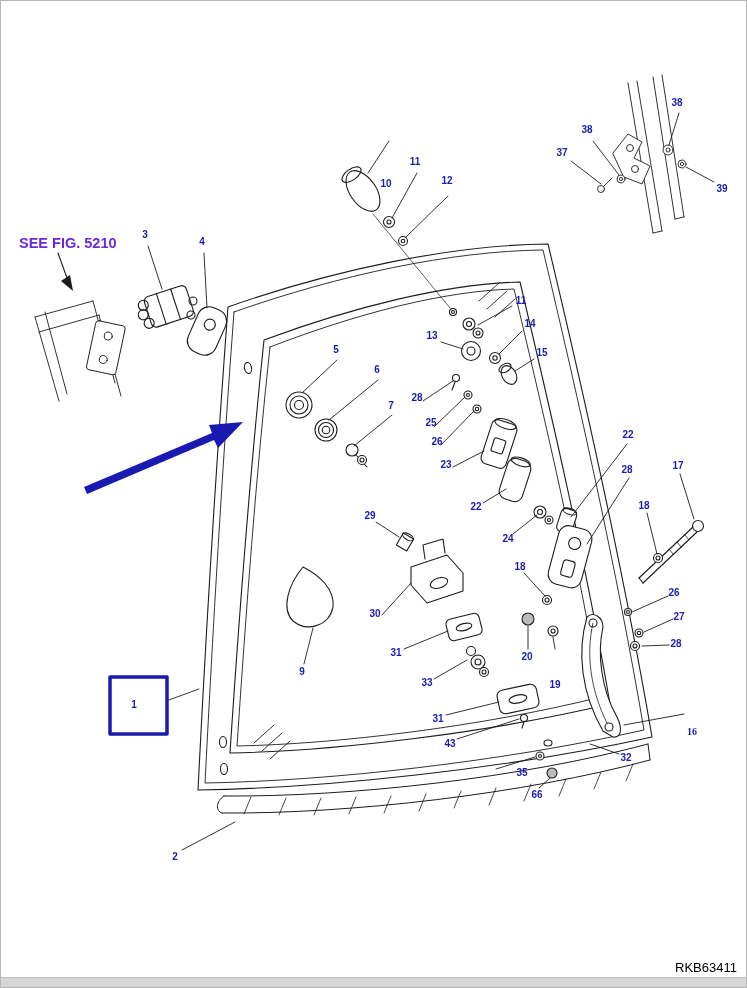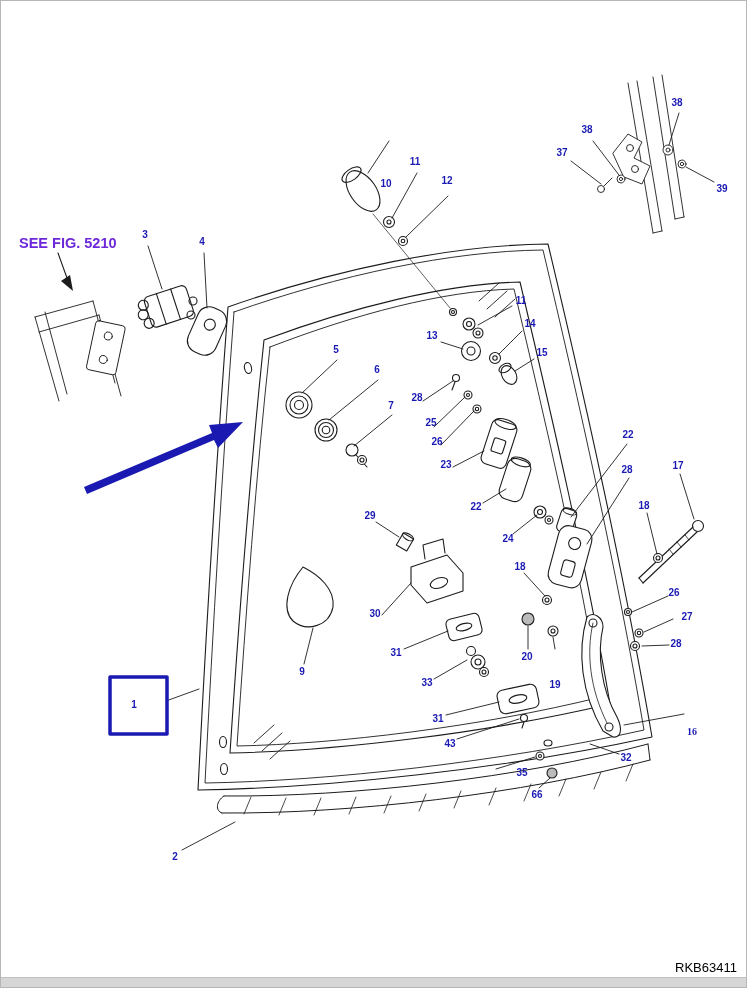--- a/index.html
+++ b/index.html
@@ -340,21 +340,21 @@
       <span class="callout" style="left: 445px; top: 464px;">23</span>
       <span class="callout" style="left: 627px; top: 434px;">22</span>
       <span class="callout" style="left: 626px; top: 469px;">28</span>
       <span class="callout" style="left: 677px; top: 465px;">17</span>
       <span class="callout" style="left: 643px; top: 505px;">18</span>
       <span class="callout" style="left: 475px; top: 506px;">22</span>
       <span class="callout" style="left: 507px; top: 538px;">24</span>
       <span class="callout" style="left: 369px; top: 515px;">29</span>
       <span class="callout" style="left: 519px; top: 566px;">18</span>
       <span class="callout" style="left: 673px; top: 592px;">26</span>
-      <span class="callout" style="left: 678px; top: 616px; margin-left: 8px;">27</span>
+      <span class="callout" style="left: 678px; top: 616px;">27</span>
       <span class="callout" style="left: 675px; top: 643px;">28</span>
       <span class="callout" style="left: 374px; top: 613px;">30</span>
       <span class="callout" style="left: 395px; top: 652px;">31</span>
       <span class="callout" style="left: 526px; top: 656px;">20</span>
       <span class="callout" style="left: 554px; top: 656px; margin-top: 28px;">19</span>
       <span class="callout" style="left: 426px; top: 682px;">33</span>
       <span class="callout" style="left: 133px; top: 704px;">1</span>
       <span class="callout" style="left: 437px; top: 718px;">31</span>
       <span class="callout" style="left: 691px; top: 731px; font-family: Liberation Serif, serif;">16</span>
       <span class="callout" style="left: 449px; top: 743px;">43</span>

